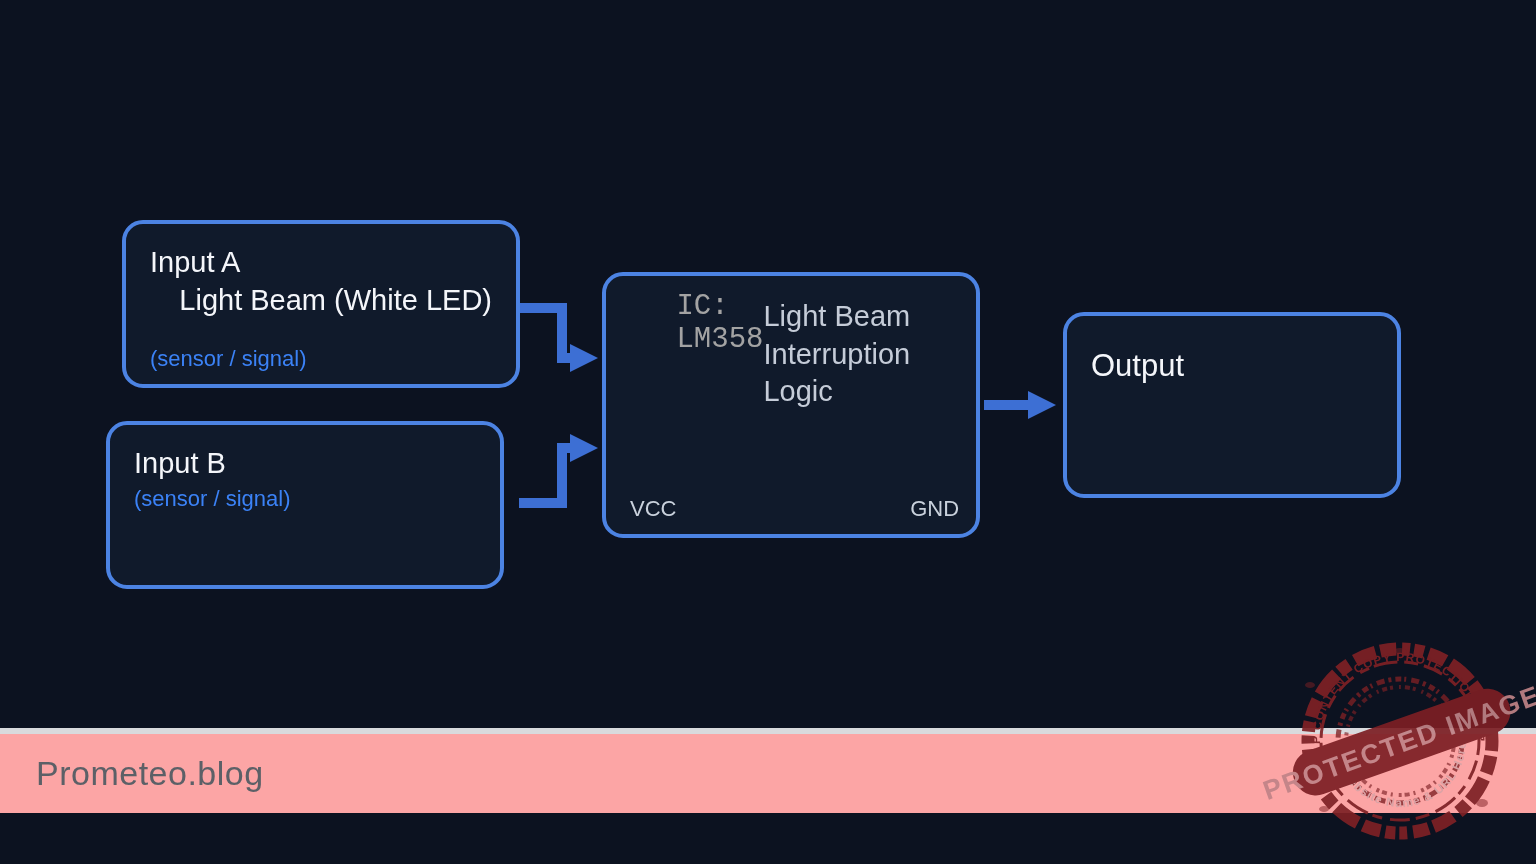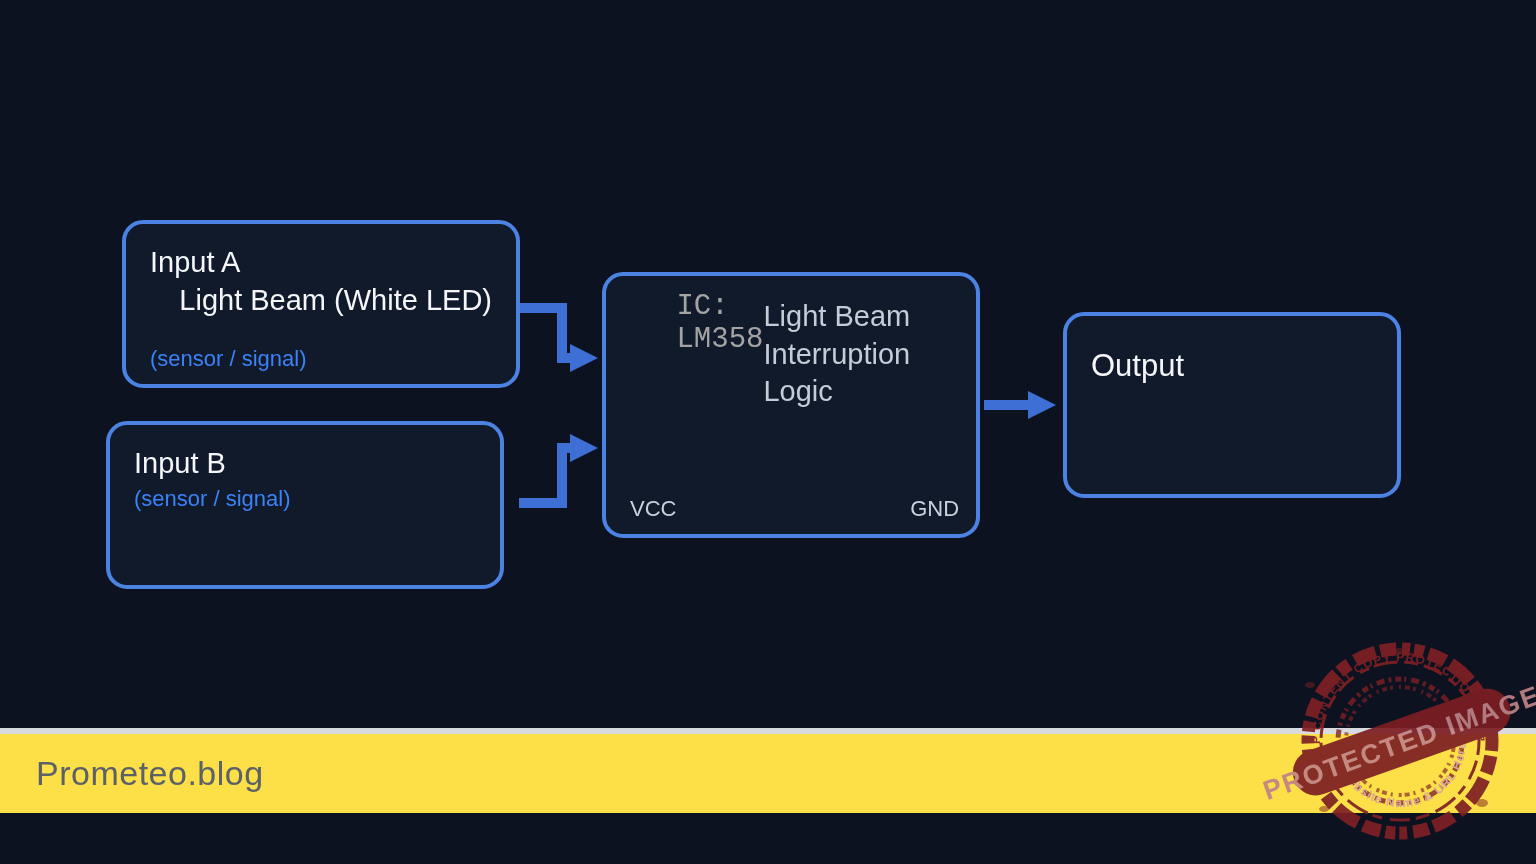--- a/index.html
+++ b/index.html
@@ -44,21 +44,21 @@
   
   .connector-layer { position: absolute; left: 0; top: 0; width: 1536px; height: 864px; }
 
   
   .footer-strip {
     position: absolute; left: 0; top: 728px; width: 1536px; height: 6px;
     background: #d9dadd;
   }
   .footer-bar {
     position: absolute; left: 0; top: 734px; width: 1536px; height: 79px;
-    background: #fde047; display: flex; align-items: center;
+    background: #fca5a5; display: flex; align-items: center;
   }
   .footer-brand { margin-left: 36px; font-size: 34px; color: #5c6067; letter-spacing: 0.5px; }
 
   
   .stamp {
     position: absolute; left: 1272px; top: 633px; width: 256px; height: 220px;
     opacity: 0.92;
   }
   .stamp text { font-family: "Liberation Sans", sans-serif; font-weight: bold; }
   .stamp .arc-top    { font-size: 12px; letter-spacing: 1px; fill: #7e2125; }

